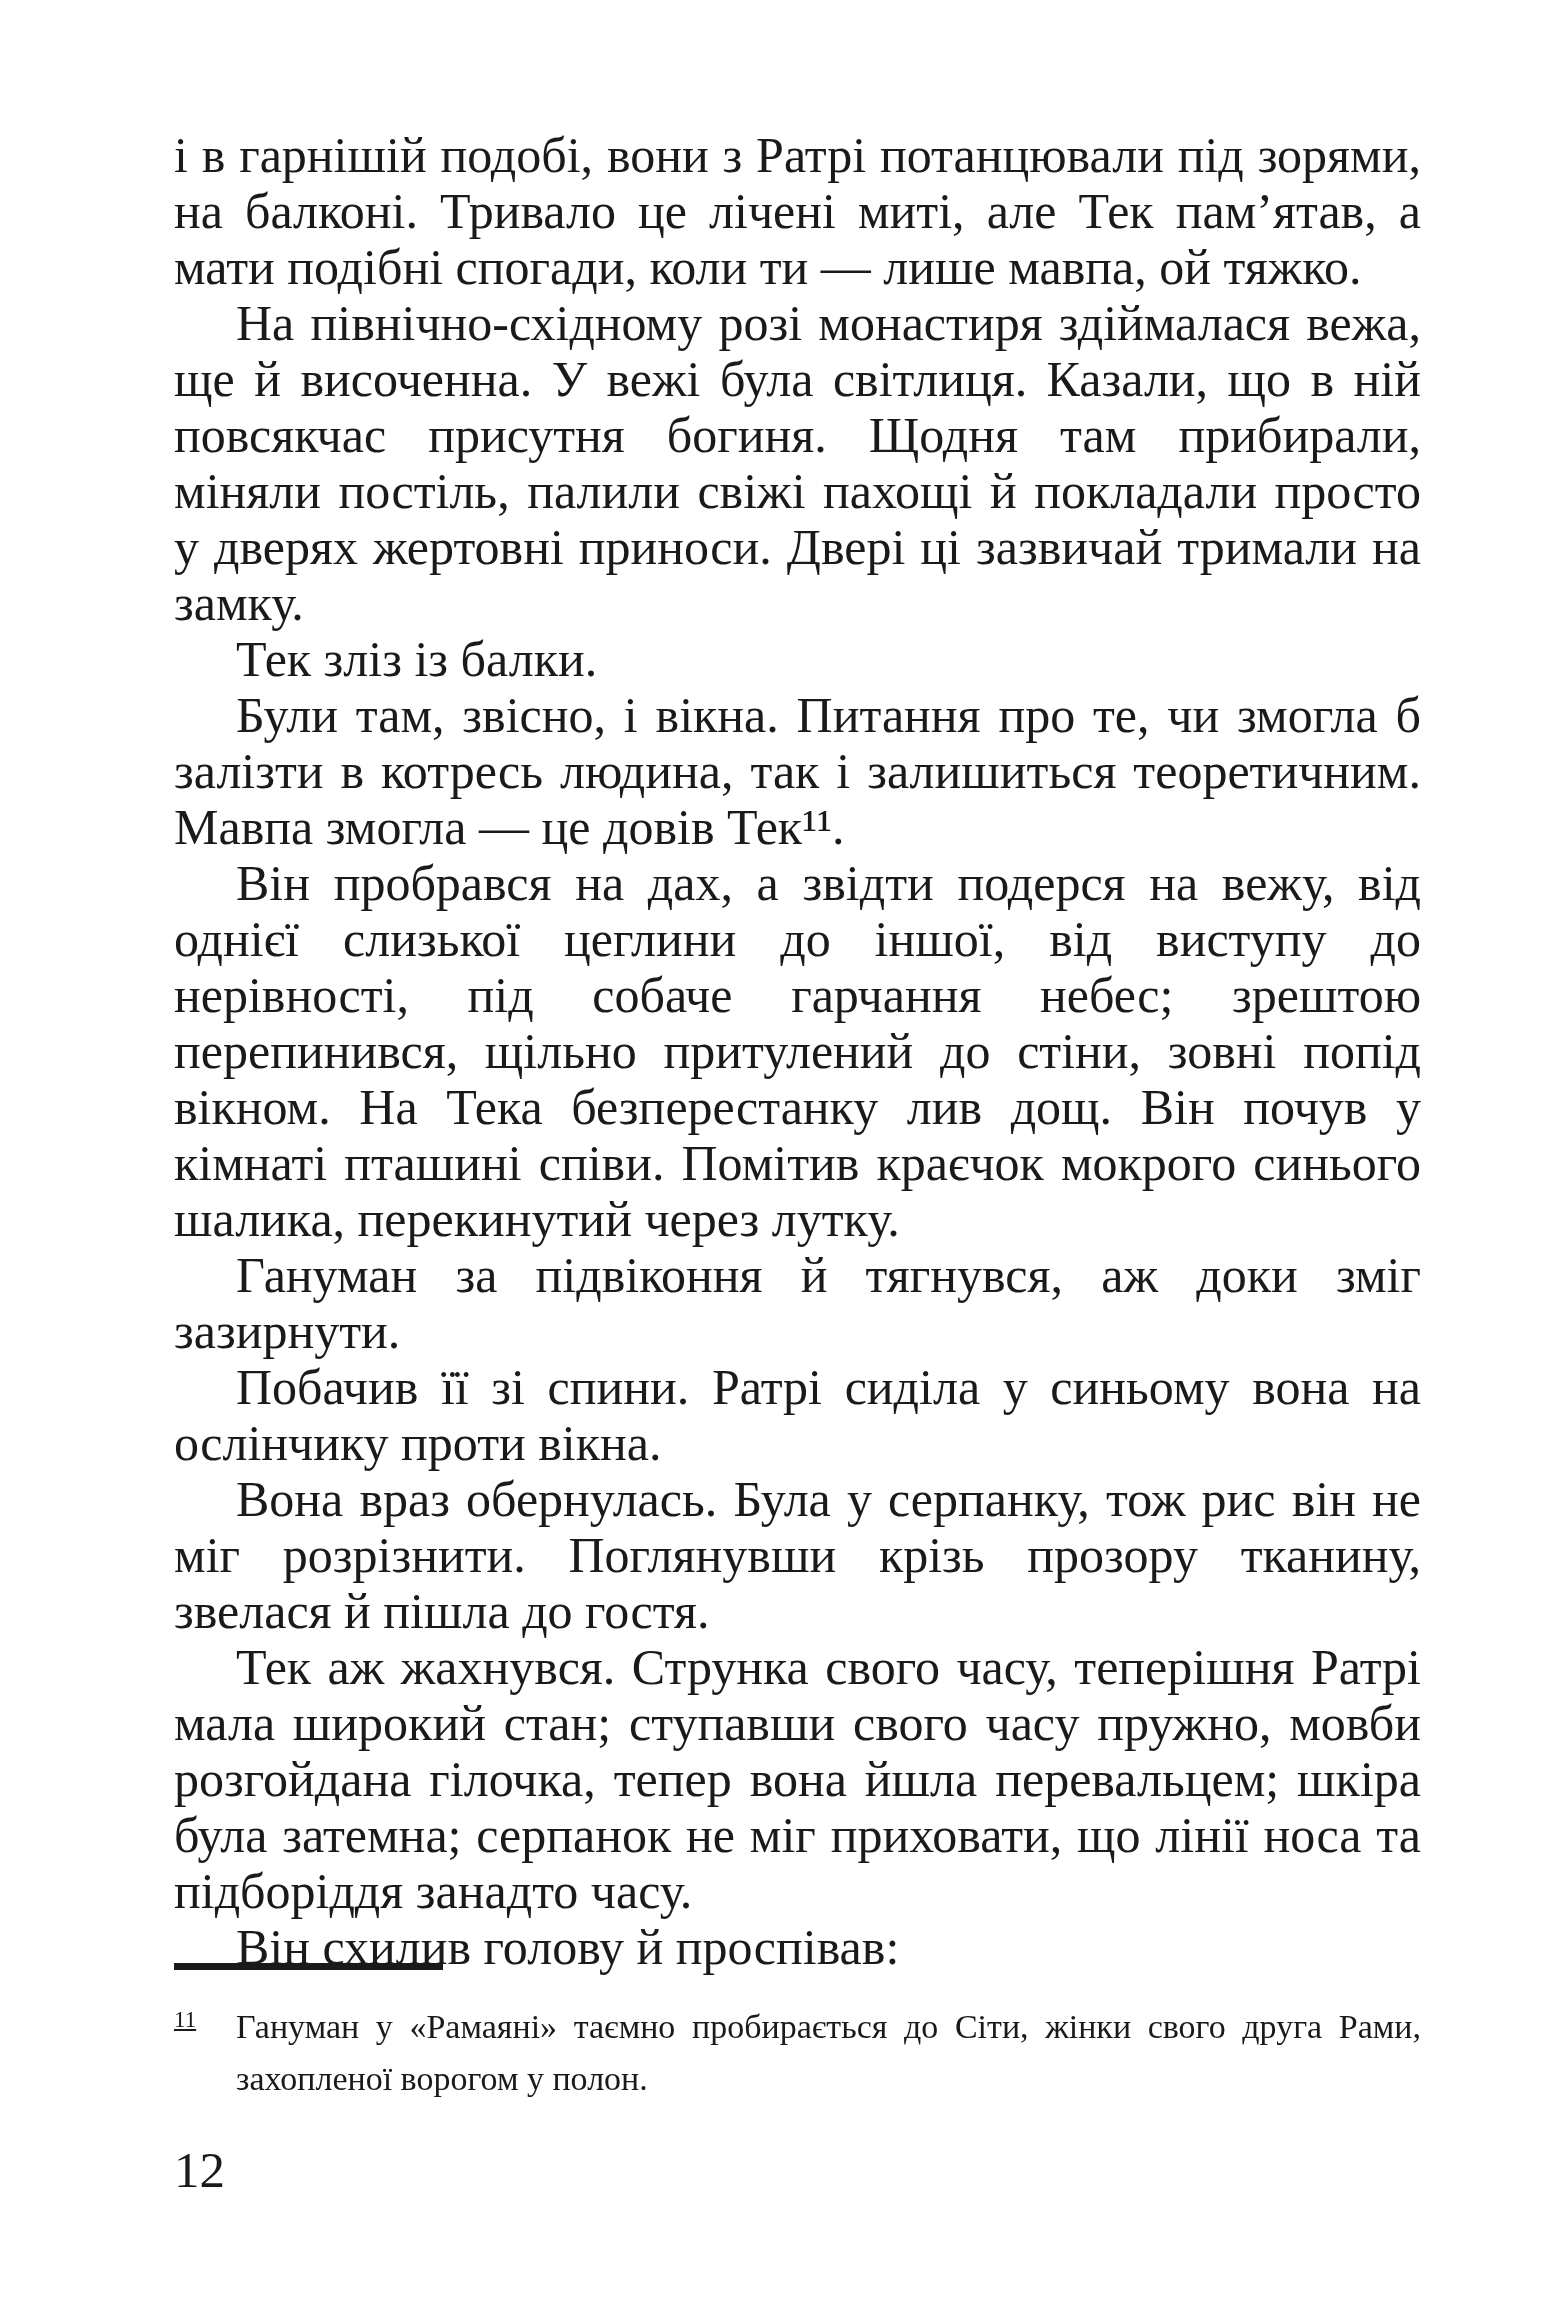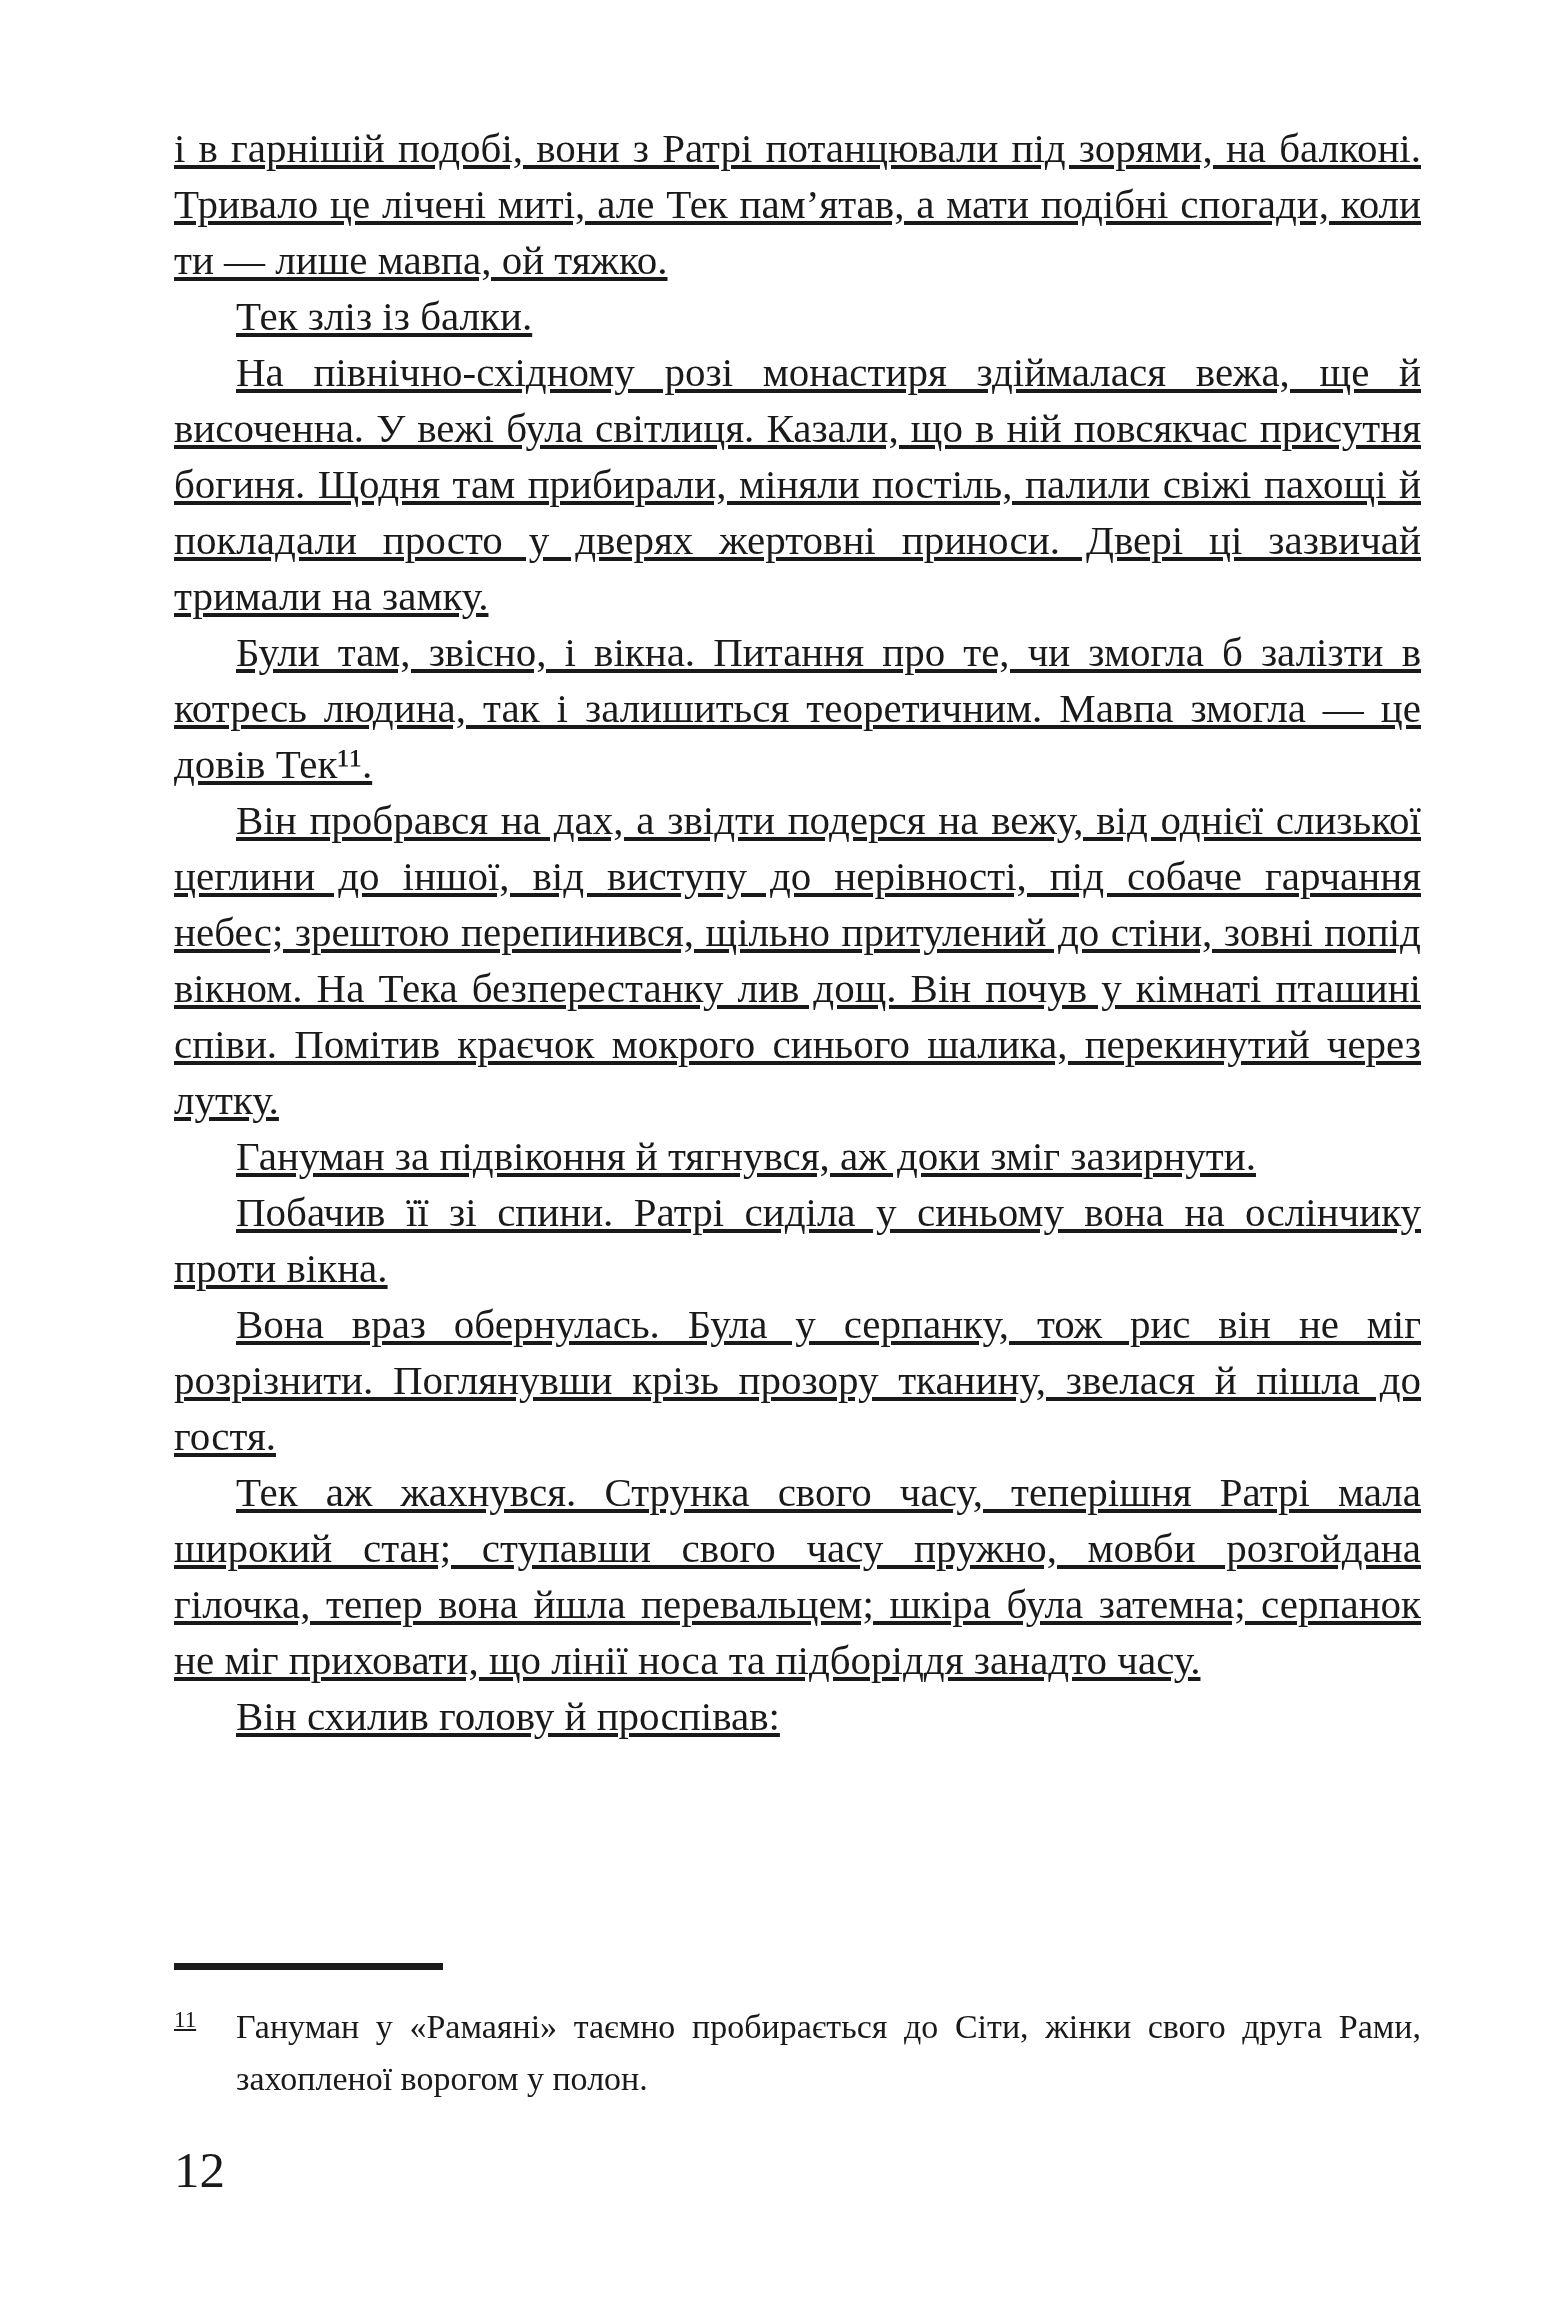--- a/index.html
+++ b/index.html
@@ -12,26 +12,25 @@
     width: 1565px;
     height: 2320px;
     background: #ffffff;
     overflow: hidden;
     font-family: "Liberation Serif", "DejaVu Serif", serif;
     color: #1a1a1a;
   }
   .text-block {
     position: absolute;
     left: 174px;
-    top: 120px;
+    top: 127px;
     width: 1247px;
-    font-size: 41px;
+    font-size: 50px;
     line-height: 56px;
     text-align: justify;
-    text-decoration: underline;
   }
   .para {
     margin: 0;
     text-indent: 62px;
   }
   .para.no-indent {
     text-indent: 0;
   }
   .footnote-rule {
     position: absolute;
@@ -69,22 +68,22 @@
     line-height: 46px;
   }
 </style>
 </head>
 <body>
 
 <div class="page">
 
   <main class="text-block">
     <p class="para no-indent">і в гарнішій подобі, вони з Ратрі потанцювали під зорями, на балконі. Тривало це лічені миті, але Тек пам’ятав, а мати подібні спогади, коли ти — лише мавпа, ой тяжко.</p>
+    <p class="para">На північно-східному розі монастиря здіймалася вежа, ще й височенна. У вежі була світлиця. Казали, що в ній повсякчас присутня богиня. Щодня там прибирали, міняли постіль, палили свіжі пахощі й покладали просто у дверях жертовні приноси. Двері ці зазвичай тримали на замку.</p>
     <p class="para">Тек зліз із балки.</p>
-    <p class="para">На північно-східному розі монастиря здіймалася вежа, ще й височенна. У вежі була світлиця. Казали, що в ній повсякчас присутня богиня. Щодня там прибирали, міняли постіль, палили свіжі пахощі й покладали просто у дверях жертовні приноси. Двері ці зазвичай тримали на замку.</p>
     <p class="para">Були там, звісно, і вікна. Питання про те, чи змогла б залізти в котресь людина, так і залишиться теоретичним. Мавпа змогла — це довів Тек¹¹.</p>
     <p class="para">Він пробрався на дах, а звідти подерся на вежу, від однієї слизької цеглини до іншої, від виступу до нерівності, під собаче гарчання небес; зрештою перепинився, щільно притулений до стіни, зовні попід вікном. На Тека безперестанку лив дощ. Він почув у кімнаті пташині співи. Помітив краєчок мокрого синього шалика, перекинутий через лутку.</p>
     <p class="para">Гануман за підвіконня й тягнувся, аж доки зміг зазирнути.</p>
     <p class="para">Побачив її зі спини. Ратрі сиділа у синьому вона на ослінчику проти вікна.</p>
     <p class="para">Вона враз обернулась. Була у серпанку, тож рис він не міг розрізнити. Поглянувши крізь прозору тканину, звелася й пішла до гостя.</p>
     <p class="para">Тек аж жахнувся. Струнка свого часу, теперішня Ратрі мала широкий стан; ступавши свого часу пружно, мовби розгойдана гілочка, тепер вона йшла перевальцем; шкіра була затемна; серпанок не міг приховати, що лінії носа та підборіддя занадто часу.</p>
     <p class="para">Він схилив голову й проспівав:</p>
   </main>
 
   <div class="footnote-rule"></div>

